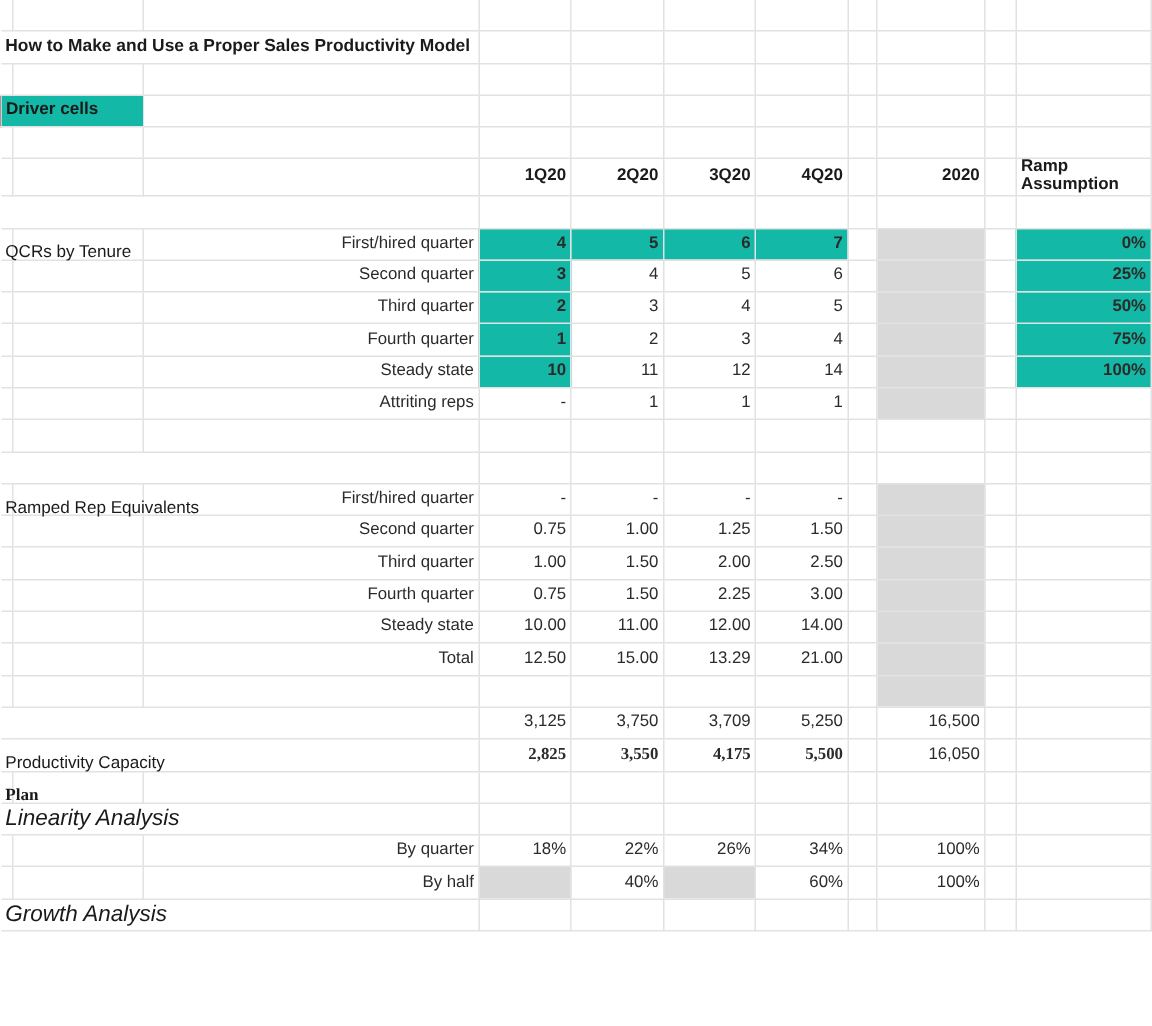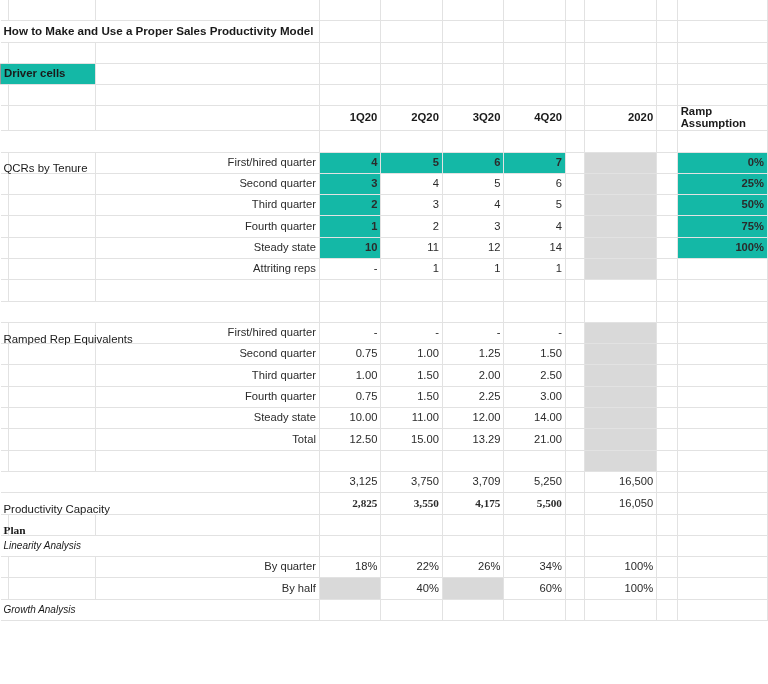--- a/index.html
+++ b/index.html
@@ -58,21 +58,21 @@
     position: absolute;
     left: 3px;
     top: 50%;
     transform: translateY(-50%);
     white-space: nowrap;
     text-align: center;
   }
   .title-txt  { font-weight: bold; font-size: 11.6px; color: #1a1a1a; }
   .lic-txt    { font-size: 11.4px; color: #1a1a1a; }
   .sec-txt    { font-size: 11.4px; color: #1a1a1a; margin-top: 28px; }
-  .sec-ital   { font-size: 10px; color: #1a1a1a; font-style: italic; }
+  .sec-ital   { font-size: 15px; color: #1a1a1a; font-style: italic; }
   .bd-bot-thick    { border-bottom: 1.6px solid #000000; }
   .bd-box          { border: 1px solid #9a9a9a; }
 
   .hdr {
     font-weight: bold;
     text-align: right;
     vertical-align: bottom;
     font-size: 11.3px;
     color: #1a1a1a;
     padding-bottom: 1px;

